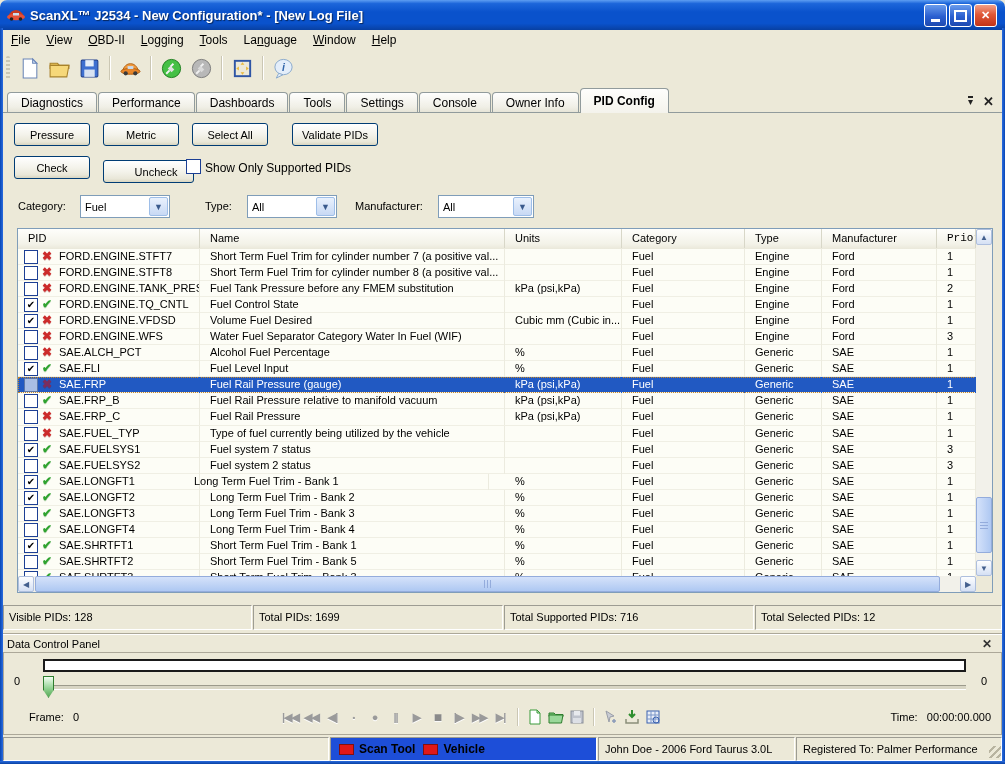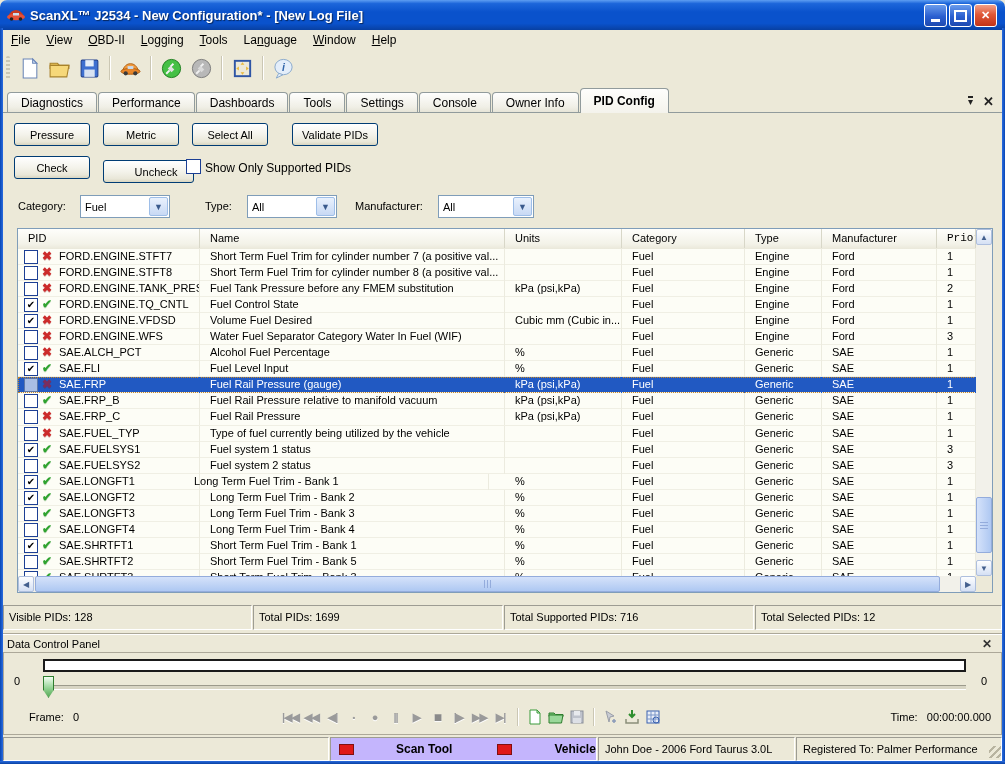--- a/index.html
+++ b/index.html
@@ -102,21 +102,21 @@
   .frame-lbl{position:absolute;left:25px;}
   .pb-group{position:absolute;left:276px;display:flex;align-items:center;}
   .pbtn{width:21px;height:22px;display:flex;align-items:center;justify-content:center;color:#9A9A9A;
     font-size:11px;font-weight:bold;letter-spacing:-1px;text-shadow:0 1px 0 #fff;}
   .pbtn svg{width:16px;height:16px;}
   .pb-sep{width:1px;height:18px;background:#CBC7B4;margin:0 6px;box-shadow:1px 0 0 #fff;}
   .time-lbl{position:absolute;right:10px;}
   
   .bpanel{position:absolute;top:737px;height:24px;box-sizing:border-box;background:#ECE9D8;
     border:1px solid;border-color:#9D9C93 #FFFFFF #FFFFFF #9D9C93;display:flex;align-items:center;}
-  .bpanel.white{background:#c4b5fd;gap:37px;}
+  .bpanel.white{background:#1d4ed8;}
   .led{width:13px;height:9px;background:#E01818;border:1px solid #801010;margin:0 5px 0 8px;}
   .ledlbl{font-weight:bold;font-size:12px;}
   .grip-corner{position:absolute;right:4px;top:746px;width:12px;height:12px;
     background:repeating-linear-gradient(135deg,transparent 0 3px,#B8B4A0 3px 5px);}
   u{text-decoration:underline;}
 </style>
 </head>
 <body>
 
 <div class="window">
@@ -434,21 +434,21 @@
           <div class="cell" style="left: 727px; width: 77px;">Generic</div>
           <div class="cell" style="left: 804px; width: 115px;">SAE</div>
           <div class="cell" style="left: 919px; width: 39px;">1</div>
         </div>
         <div class="grow">
           <div class="cell" style="left: 2px; width: 180px; padding-left: 0px;">
             <span class="cb">✔</span>
             <span class="st ok">✔</span>
             <span class="pidtxt">SAE.FUELSYS1</span>
           </div>
-          <div class="cell" style="left: 182px; width: 305px;">Fuel system 1 status</div>
+          <div class="cell" style="left: 182px; width: 305px;">Fuel system 7 status</div>
           <div class="cell" style="left: 487px; width: 117px;"></div>
           <div class="cell" style="left: 604px; width: 123px;">Fuel</div>
           <div class="cell" style="left: 727px; width: 77px;">Generic</div>
           <div class="cell" style="left: 804px; width: 115px;">SAE</div>
           <div class="cell" style="left: 919px; width: 39px;">3</div>
         </div>
         <div class="grow">
           <div class="cell" style="left: 2px; width: 180px; padding-left: 0px;">
             <span class="cb"></span>
             <span class="st ok">✔</span>

